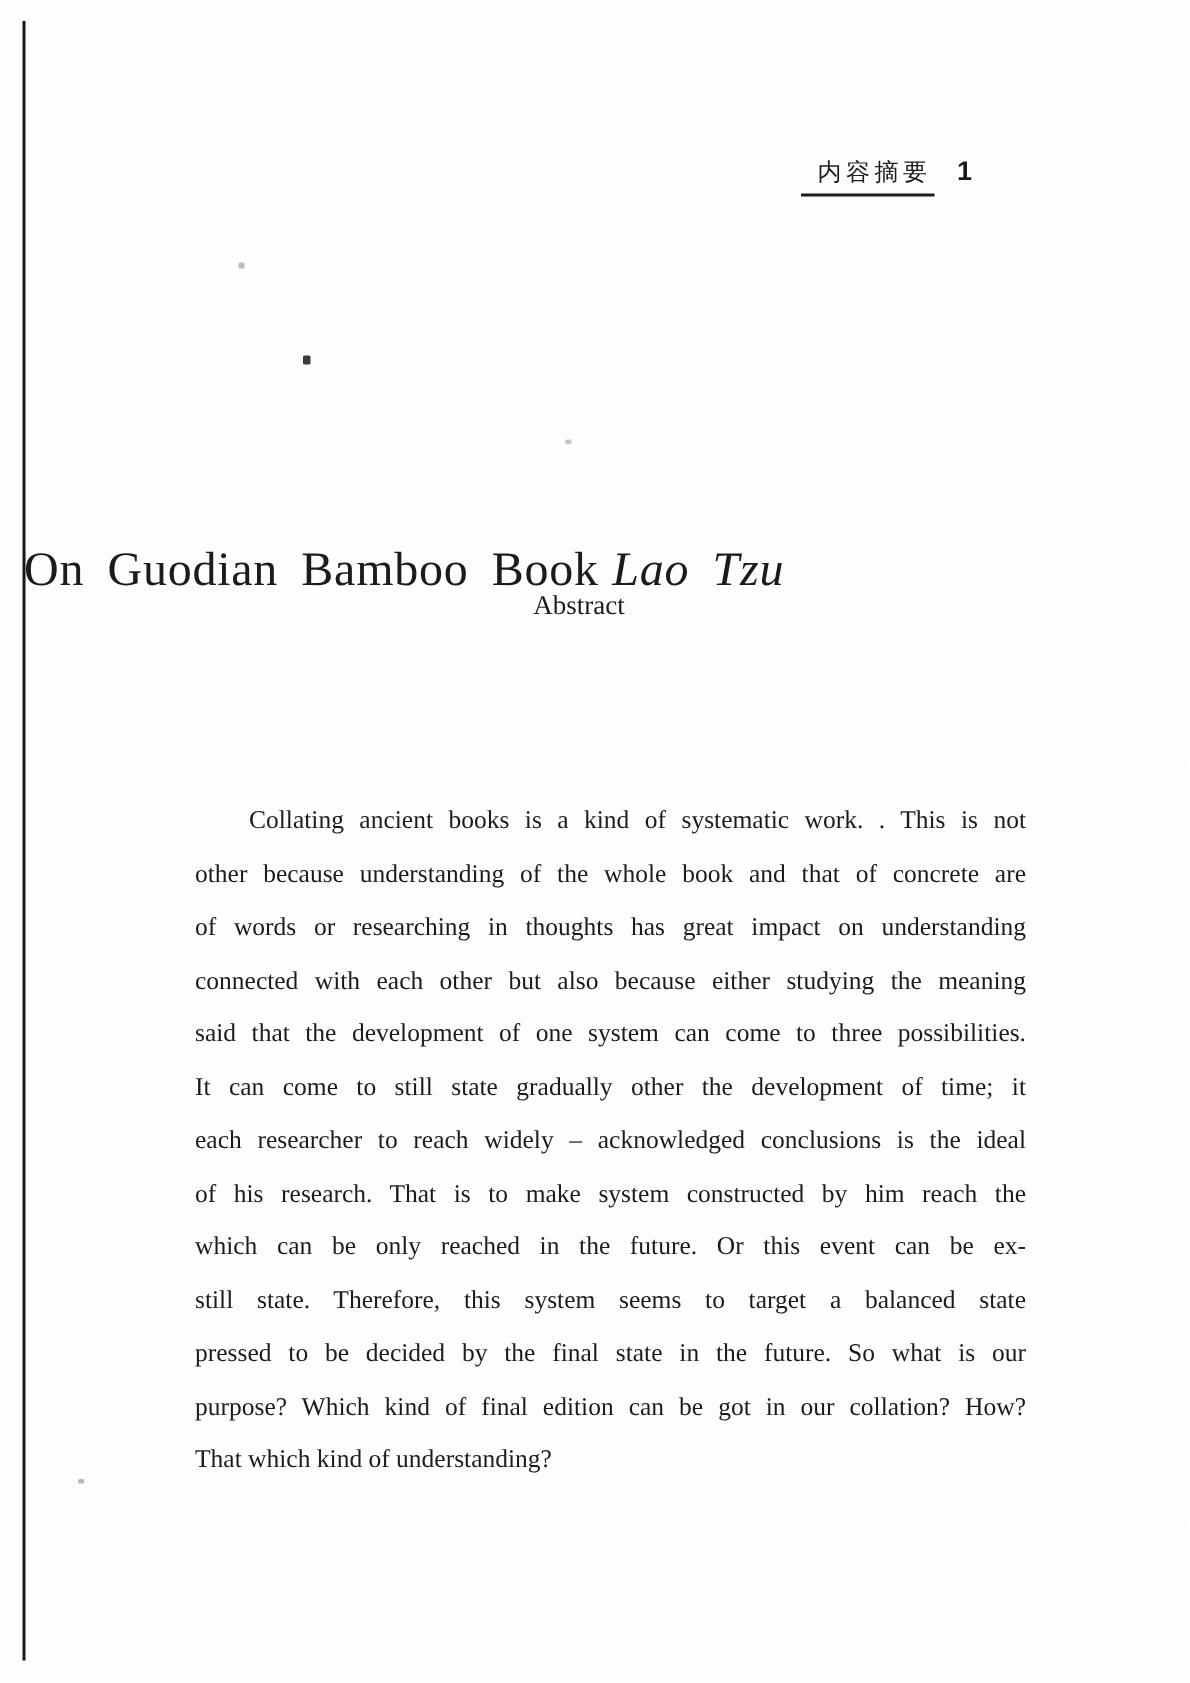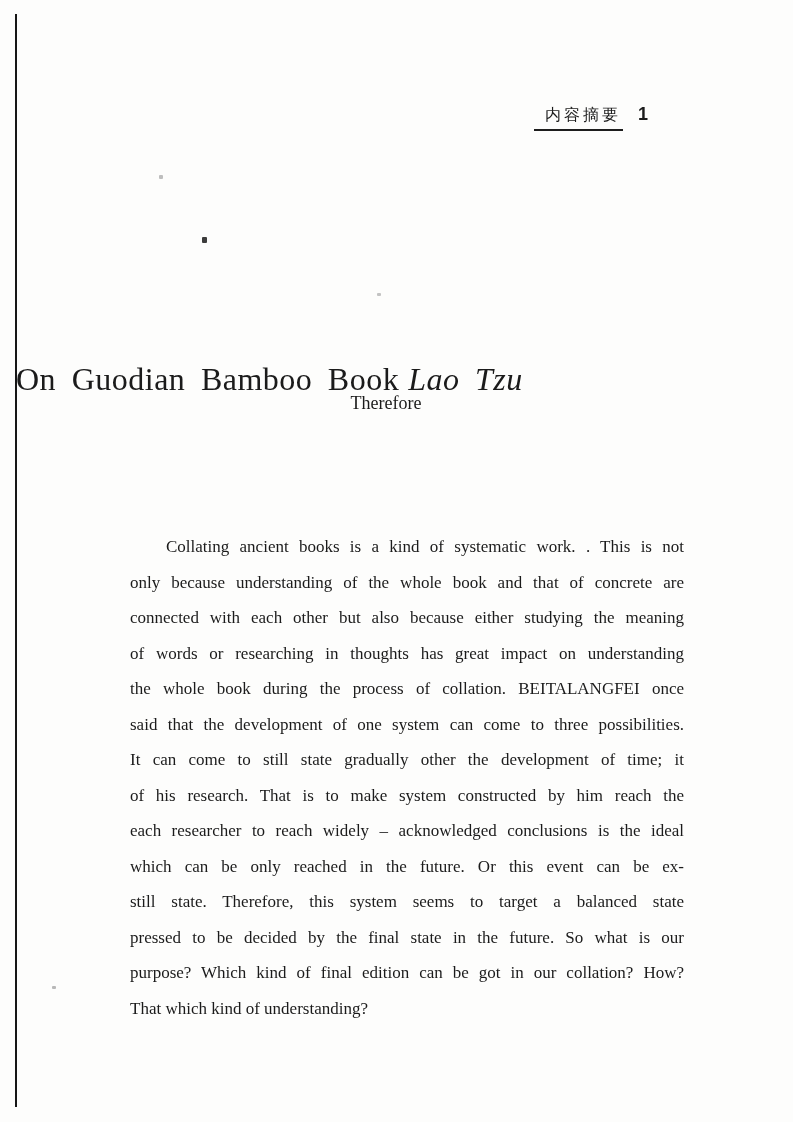--- a/index.html
+++ b/index.html
@@ -106,32 +106,31 @@
 
   <div class="page-edge-line"></div>
 
   <div class="running-header">
     <span class="header-zh">内容摘要</span>
     <span class="header-page">1</span>
   </div>
 
   <h1 class="doc-title"><span class="title-main">On Guodian Bamboo Book</span><span class="title-emph">Lao Tzu</span></h1>
 
-  <div class="doc-subtitle">Therefore</div>
+  <div class="doc-subtitle">Abstract</div>
 
   <div class="abstract-body">
       <div class="body-line first-line">Collating ancient books is a kind of systematic work. . This is not</div>
-      <div class="body-line">only because understanding of the whole book and that of concrete are</div>
+      <div class="body-line">other because understanding of the whole book and that of concrete are</div>
+      <div class="body-line">of words or researching in thoughts has great impact on understanding</div>
       <div class="body-line">connected with each other but also because either studying the meaning</div>
-      <div class="body-line">of words or researching in thoughts has great impact on understanding</div>
-      <div class="body-line">the whole book during the process of collation. BEITALANGFEI once</div>
       <div class="body-line">said that the development of one system can come to three possibilities.</div>
       <div class="body-line">It can come to still state gradually other the development of time; it</div>
+      <div class="body-line">each researcher to reach widely – acknowledged conclusions is the ideal</div>
       <div class="body-line">of his research. That is to make system constructed by him reach the</div>
-      <div class="body-line">each researcher to reach widely – acknowledged conclusions is the ideal</div>
       <div class="body-line">which can be only reached in the future. Or this event can be ex-</div>
       <div class="body-line">still state. Therefore, this system seems to target a balanced state</div>
       <div class="body-line">pressed to be decided by the final state in the future. So what is our</div>
       <div class="body-line">purpose? Which kind of final edition can be got in our collation? How?</div>
       <div class="body-line last-line">That which kind of understanding?</div>
     </div>
 
   <div class="speck s1"></div>
   <div class="speck s2"></div>
   <div class="speck s3"></div>

